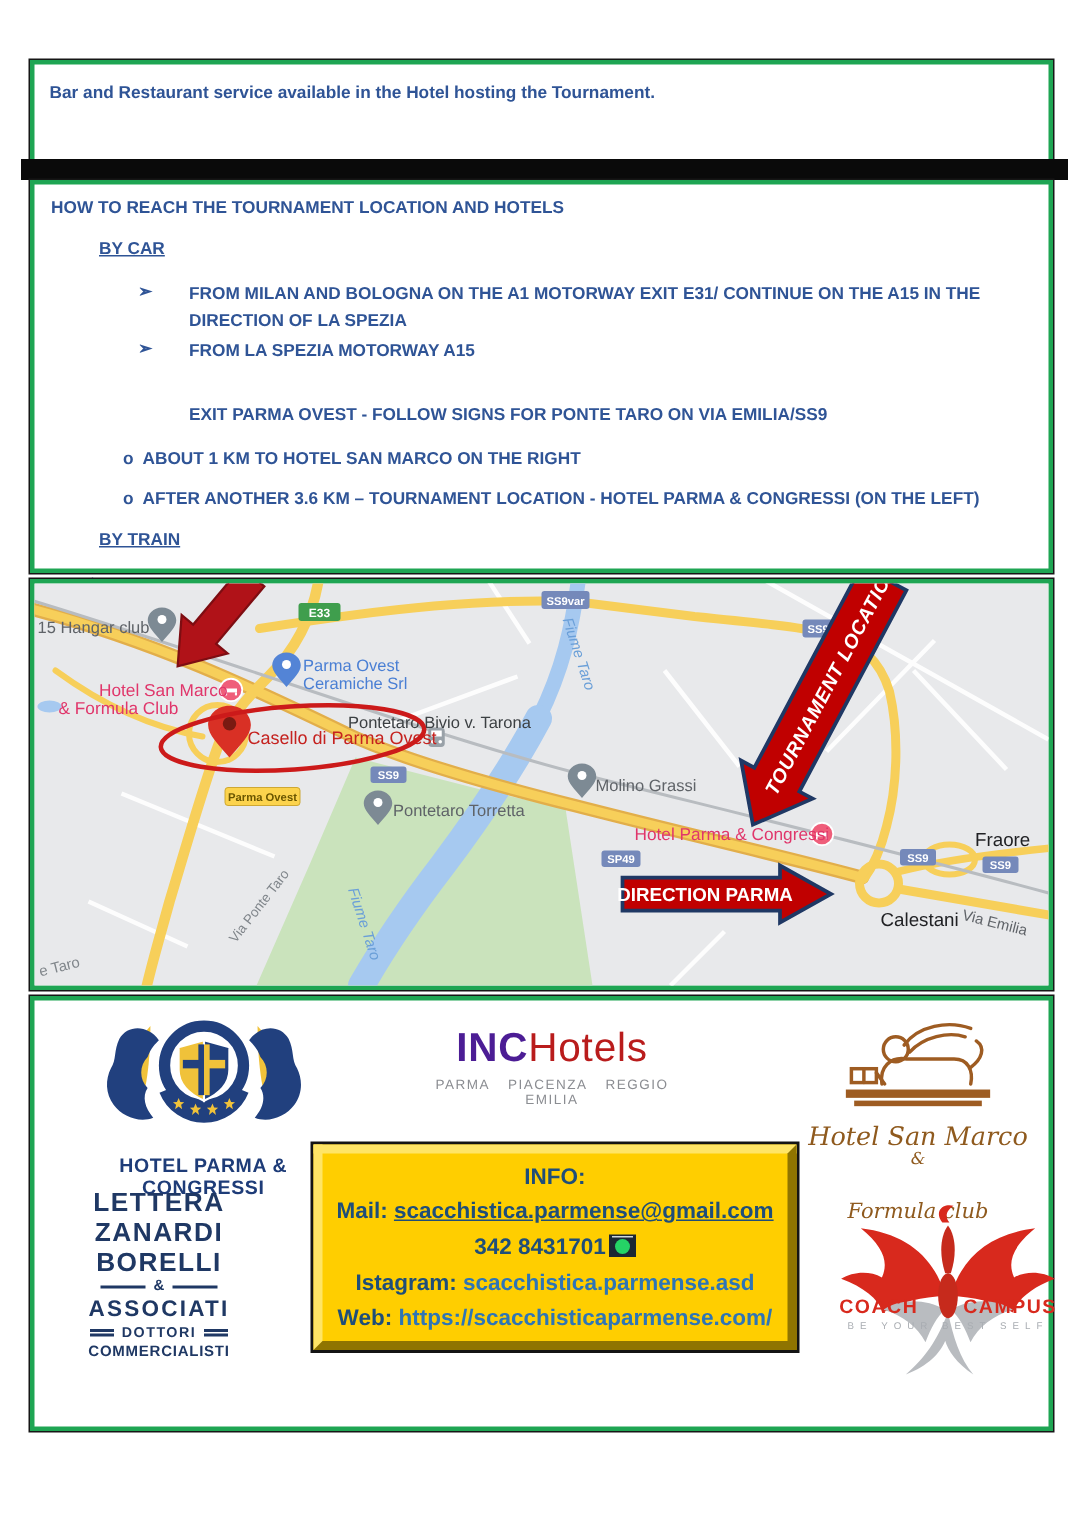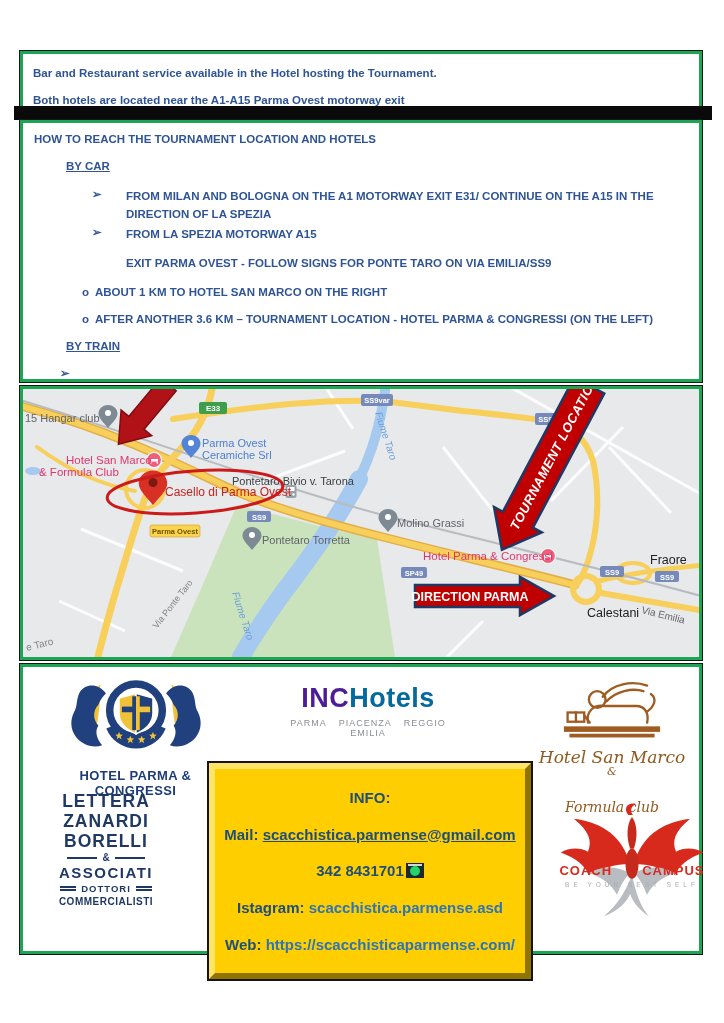--- a/index.html
+++ b/index.html
@@ -2,74 +2,74 @@
 <html><head>
 <meta charset="utf-8">
 <style>
   * { margin:0; padding:0; box-sizing:border-box; }
   body { width:724px; height:1023px; background:#ffffff; font-family:"Liberation Sans", sans-serif; position:relative; overflow:hidden; }
   .page { position:absolute; inset:0; }
 
   
   .gbox { position:absolute; left:20px; width:682px; background:#fff;
           border:3px solid #1ea553; box-shadow:0 0 0 1px #161616; }
-  .notice-box { top:51px; height:71px; padding:7px 10px; }
+  .notice-box { top:40px; height:71px; padding:7px 10px; }
   .notice-box p { color:#2f5496; font-size:11.5px; font-weight:bold; margin-top:6px; }
   .notice-box p + p { margin-top:15px; }
   .black-bar { position:absolute; left:14px; top:106px; width:698px; height:14px; background:#0a0a0a; }
 
   .directions-box { top:120px; height:262px; padding:8px 11px; color:#2f5496; font-size:11.5px; font-weight:bold; }
   .dir-title { margin-top:2px; }
   .dir-heading { margin-top:15px; text-decoration:underline;padding-left:32px; }
   .bullet-row { display:flex; margin-top:15px; padding-left:58px; }
   .bullet-row .arrow-glyph { width:34px; flex:none; }
   .bullet-row .bl { line-height:18px; }
   .bullet2 { margin-top:2px; }
-  .exit-note { margin-top:14px; padding-left:92px; }
+  .exit-note { margin-top:28px; padding-left:92px; }
   .sub-row { display:flex; padding-left:48px; margin-top:15px; }
   .sub-row.first { margin-top:17px; }
   .sub-row .o-glyph { width:13px; flex:none; }
   .train-row { padding-left:26px; margin-top:14px; }
   .train-row .arrow-glyph { width:30px; }
 
   
   .map-box { top:386px; height:274px; padding:0; }
   .map-box svg { display:block; }
 
   
   .sponsors-box { top:664px; height:290px; }
   .sp { position:absolute; }
 
   .hpc { left:15px; top:2px; width:195px; text-align:center; }
   .hpc-title { margin-top:1px; color:#1e3c78; font-size:13px; font-weight:bold; letter-spacing:.4px; }
 
   .inc { left:245px; top:16px; width:200px; text-align:center; }
   .inc-word { font-size:27px; letter-spacing:.5px; }
   .inc-word .p1 { color:#4c1d95; font-weight:bold; }
-  .inc-word .p2 { color:#0369a1; font-weight:700; }
+  .inc-word .p2 { color:#b91c1c; font-weight:400; }
   .inc-cities { margin-top:4px; font-size:9px; color:#8b8d92; letter-spacing:1px; word-spacing:9px; }
 
   .sanmarco { left:505px; top:2px; width:168px; text-align:center; color:#8f5a1e; }
   .sm-script { font-family:"DejaVu Serif", serif; font-style:italic; }
   .sm-l1 { font-size:17px; margin-top:0px; }
   .sm-amp { font-size:11px; line-height:10px; }
   .sm-l2 { font-size:14px;margin-top:22px; }
 
   .lzb { left:22px; top:124px; width:122px; text-align:center; color:#1f3864; font-weight:bold; }
   .lzb-big { font-size:17.5px; letter-spacing:1px; line-height:20px; }
   .lzb-div { display:flex; align-items:center; justify-content:center; gap:5px; margin:1px 0; }
   .lzb-div .dline { width:30px; height:2px; background:#1f3864; }
   .lzb-amp { font-size:10px; }
   .lzb-ass { font-size:15px; letter-spacing:1.5px; margin-top:1px; }
   .lzb-dot-row { display:flex; align-items:center; justify-content:center; gap:5px; margin-top:2px;text-align:center; }
   .lzb-dot-row .dbl { width:16px; height:5px; border-top:2px solid #1f3864; border-bottom:2px solid #1f3864; }
   .lzb-dot { font-size:9.5px; letter-spacing:1px; }
   .lzb-comm { font-size:10px; letter-spacing:.5px; margin-top:2px; }
 
-  .info-box { left:186px; top:96px; width:322px; height:216px; background:#ffce00;
+  .info-box { left:186px; top:96px; width:322px; height:137px; background:#ffce00;
               border:6px solid; border-color:#ffe566 #8f7400 #8f7400 #ffe566;
               box-shadow:0 0 0 2px #141414; display:flex; flex-direction:column;
               justify-content:space-evenly; align-items:center; text-align:center;
               font-size:15px; font-weight:bold; color:#1f4e79; }
   .info-line { white-space:nowrap; }
   .info-mail u { text-decoration:underline; }
   .lightblue { color:#2e75b6; }
   .wa-icon { display:inline-block; width:18px; height:15px; background:#1c2733; position:relative; vertical-align:-2px; margin-left:2px; }
   .wa-icon::before { content:""; position:absolute; left:4px; top:3px; width:10px; height:10px; border-radius:50%; background:#25d366; }
   .wa-icon::after { content:""; position:absolute; left:2px; top:1px; width:14px; height:1.5px; background:#cfd8dc; }
@@ -81,21 +81,20 @@
   .coach-tag { position:absolute; top:84px; left:0; right:0; text-align:center;
                color:#a9adb2; font-size:6.5px; letter-spacing:4px; }
 </style>
 </head>
 <body>
 
 <div class="page">
 
   <div class="gbox notice-box">
     <p>Bar and Restaurant service available in the Hotel hosting the Tournament.</p>
-    <p>Both hotels are located near the A1-A15 Parma Ovest motorway exit</p>
   </div>
 
   <div class="black-bar"></div>
 
   <div class="gbox directions-box">
     <div class="dir-title">HOW TO REACH THE TOURNAMENT LOCATION AND HOTELS</div>
     <div class="dir-heading">BY CAR</div>
     <div class="bullet-row">
       <span class="arrow-glyph">➢</span>
       <span class="bl"><span>FROM MILAN AND BOLOGNA ON THE A1 MOTORWAY EXIT E31/ CONTINUE ON THE A15 IN THE</span><br>

